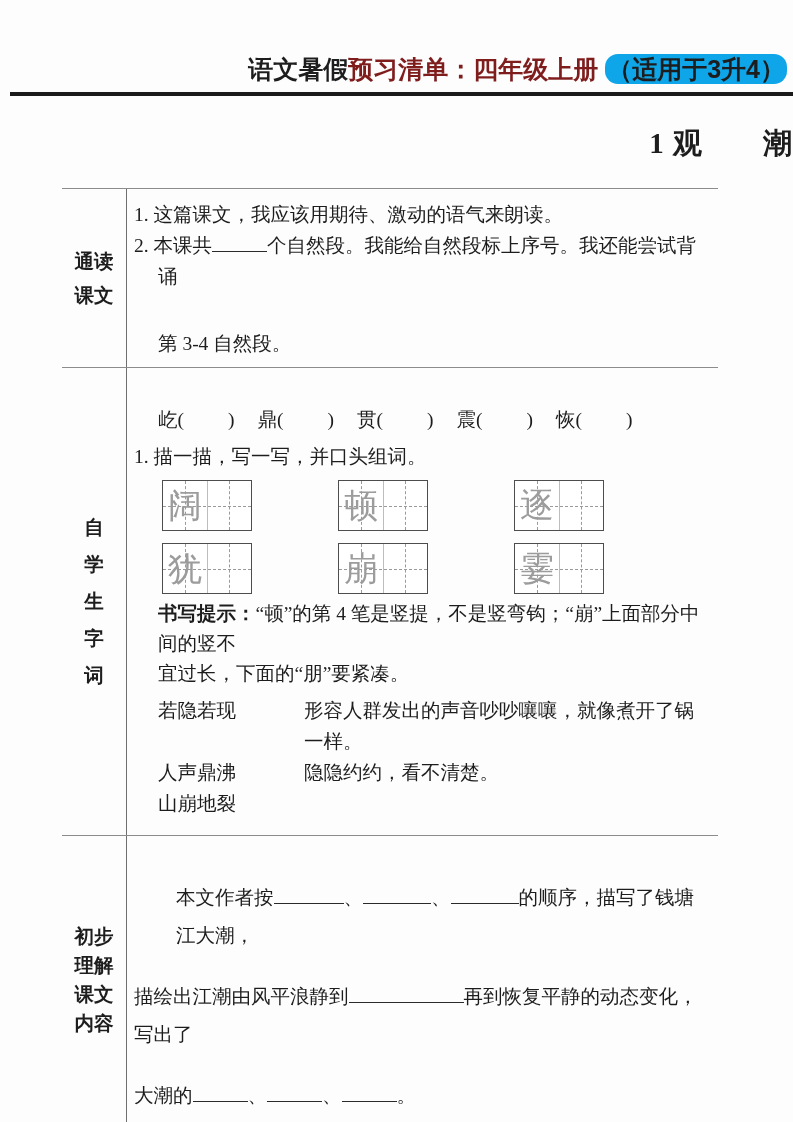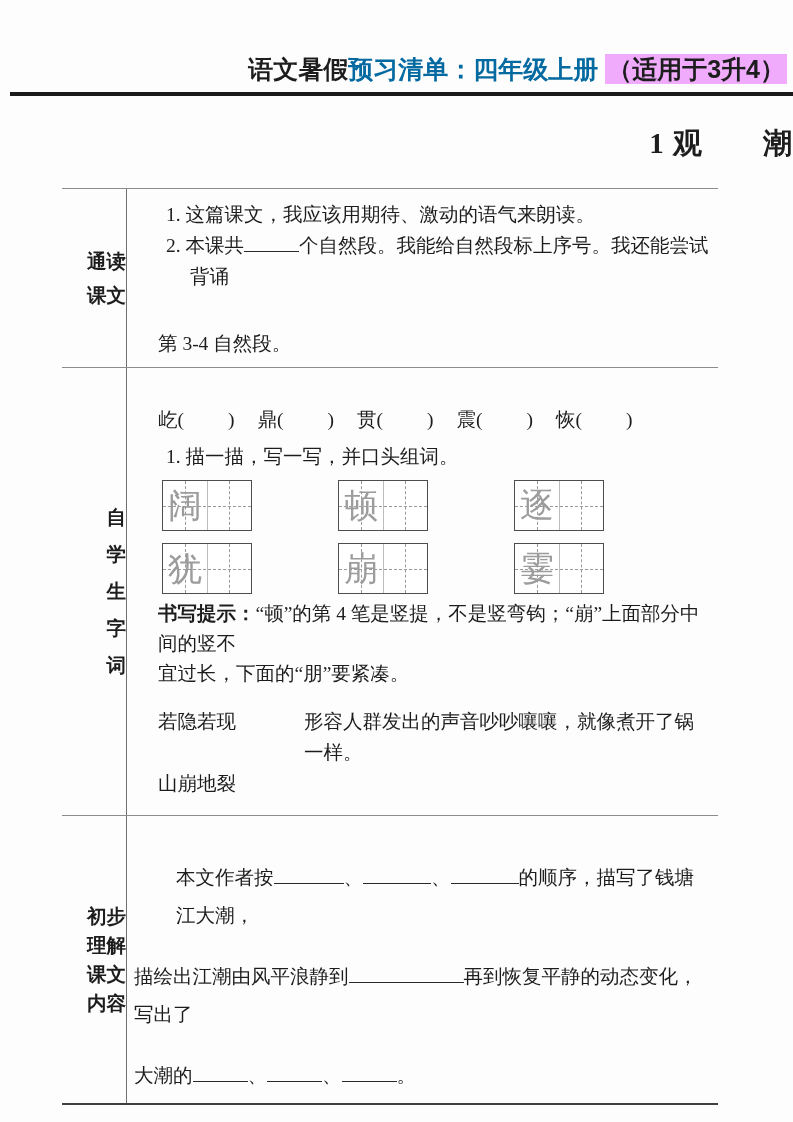--- a/index.html
+++ b/index.html
@@ -13,22 +13,22 @@
   
   .header-line {
     padding: 54px 6px 0 0;
     text-align: right;
     font-family: "Liberation Sans", sans-serif;
     font-weight: bold;
     font-size: 25px;
     line-height: 1.25;
     white-space: nowrap;
   }
-  .hdr-red { color: #0369a1; text-align: right; }
-  .hdr-badge { background: #f0abfc; padding: 1px 2px; }
+  .hdr-red { color: #7f1d1d; text-align: right; }
+  .hdr-badge { background: #0ea5e9; padding: 1px 2px; border-radius: 13px; }
   .double-rule {
     margin: 7px 0 0 10px;
     height: 4px;
     border-top: 2.5px solid #1a1a1a;
     border-bottom: 2px solid #1a1a1a;
   }
   
   .lesson-title {
     margin: 28px 0 0 0;
     text-align: right;
@@ -41,31 +41,31 @@
     margin: 24px 0 0 62px;
     width: 656px;
     border-top: 1.5px solid #8c8c8c;
     border-bottom: 2.5px solid #3f3f3f;
   }
   .trow { display: flex; border-bottom: 1px solid #8c8c8c; }
   .trow:last-child { border-bottom: none; }
   .tlabel {
     width: 65px; min-width: 65px;
     border-right: 1.2px solid #6f6f6f;
-    display: flex; align-items: center; justify-content: flex-end;
+    display: flex; align-items: center; justify-content: center;
     text-align: center;
     font-family: "Liberation Sans", sans-serif;
     font-weight: bold;
     font-size: 19.5px;
   }
   .lab2 { line-height: 34px; }
   .lab4 { line-height: 29px; }
   .lab5 { line-height: 37px; }
   .tcontent { flex: 1; font-size: 19.5px; padding: 0 8px 0 7px; }
-  .itm { padding-left: 24px; text-indent: -24px; line-height: 31px; margin-left: 32px; }
+  .itm { padding-left: 24px; text-indent: -24px; line-height: 31px; }
   .cont-line { padding-left: 24px; line-height: 31px; margin-top: 36px; }
   
   .row-tongdu .tcontent { padding-top: 10px; padding-bottom: 8px; }
   .row-zixue  .tcontent { padding-top: 30px; padding-bottom: 16px; }
   .row-chubu  .tcontent { padding-top: 20px; padding-bottom: 8px; line-height: 38px; }
   
   .blank {
     display: inline-block;
     height: 15px;
     border-bottom: 1.3px solid #2a2a2a;
@@ -90,21 +90,21 @@
   .tbox .hmid { position: absolute; left: 0; right: 0; top: 50%; border-top: 1px dashed #9a9a9a; }
   .tbox .tchar {
     position: absolute; left: 0; top: 0; width: 50%; height: 100%;
     display: flex; align-items: center; justify-content: center;
     font-size: 34px; color: #9c9c9c;
   }
   
   .tip { margin-top: 4px; padding-left: 24px; line-height: 30px; }
   .tip-label { font-family: "Liberation Sans", sans-serif; font-weight: bold; }
   
-  .match { margin-top: 17px; }
+  .match { margin-top: 6px; }
   .pair { display: flex; padding-left: 24px; line-height: 31px; }
   .pair-word { width: 146px; min-width: 146px; }
   .pair-def { flex: 1; }
   
   .para-line { line-height: 38px; margin-top: 23px; }
   .indent2 { padding-left: 42px; }
 </style>
 </head>
 <body>
 
@@ -205,20 +205,24 @@
         <div>宜过长，下面的“朋”要紧凑。</div>
       </div>
 
 
       <div class="match">
         <div class="pair">
           <span class="pair-word">若隐若现</span>
           <span class="pair-def">形容人群发出的声音吵吵嚷嚷，就像煮开了锅一样。</span>
         </div>
         <div class="pair">
+          <span class="pair-word">人声鼎沸</span>
+          <span class="pair-def">隐隐约约，看不清楚。</span>
+        </div>
+        <div class="pair">
           <span class="pair-word">山崩地裂</span>
         </div>
       </div>
     </div>
   </div>
 
   <div class="trow row-chubu">
     <div class="tlabel lab4">
       <div>
         <div>初步</div>

